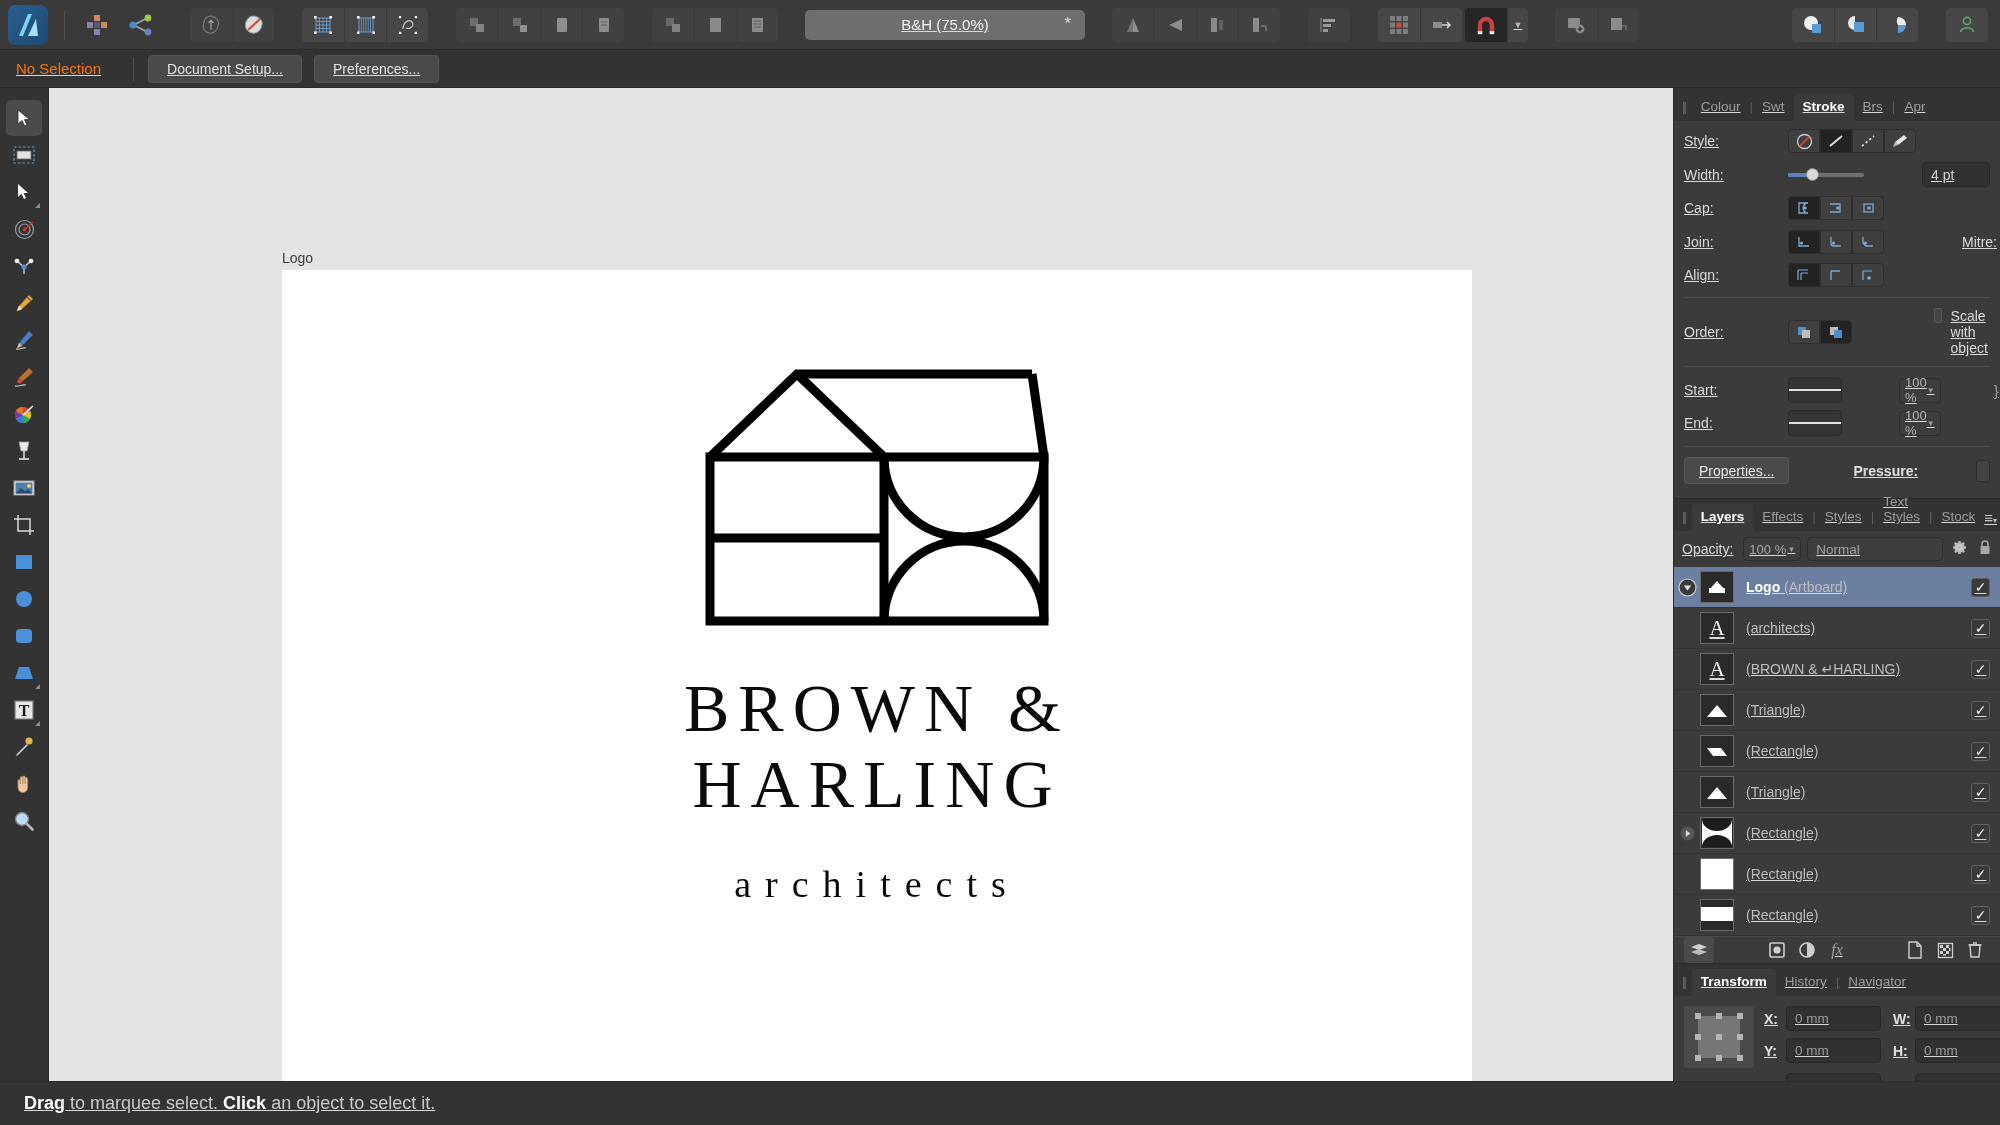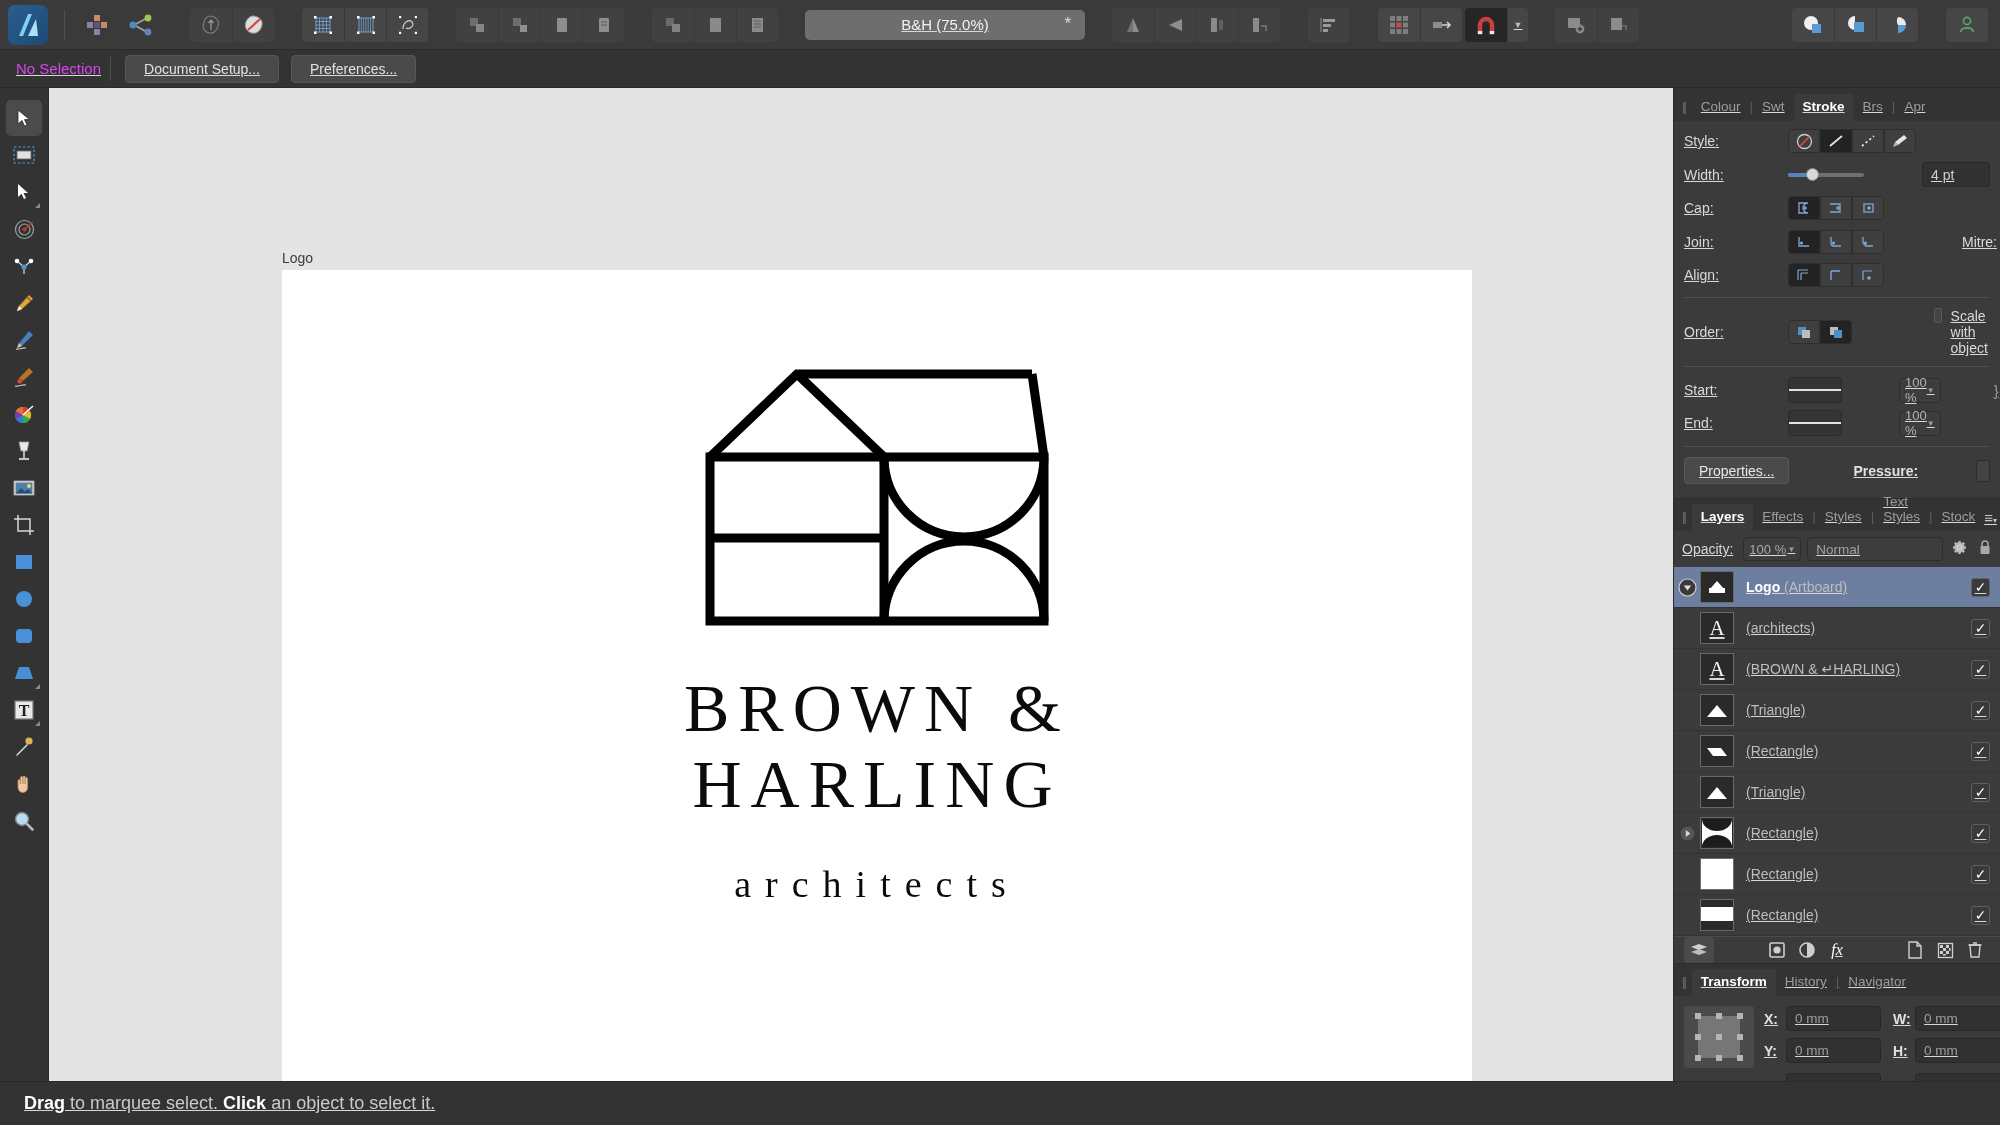--- a/index.html
+++ b/index.html
@@ -43,21 +43,21 @@
     display:flex;align-items:center;justify-content:center;position:relative;
     color:#f2f2f2;font-size:15px;
   }
   .zoombox .star { position:absolute; right:14px; top:4px; font-size:17px; color:#dcdcdc;}
 
   
   .ctxbar {
     height:38px;background:#333;display:flex;align-items:center;
     padding-left:16px;flex:0 0 38px;border-bottom:1px solid #2a2a2a;
   }
-  .ctx-label { font-size:15px;color:#d946ef;margin-right:9px; }
+  .ctx-label { font-size:15px;color:#f97316;margin-right:32px; }
   .ctx-divider { width:1px;height:24px;background:#4e4e4e;margin-right:14px;}
   .ctx-btn {
     height:28px;background:#4a4a4a;border:1px solid #565656;border-radius:4px;
     color:#e2e2e2;font-size:14px;padding:0 18px;display:flex;align-items:center;
     margin-right:12px;
   }
 
   
   .body { flex:1; display:flex; min-height:0; }
 
@@ -171,21 +171,21 @@
   .lname { flex:1; font-size:14px; color:#bdbdbd; white-space:nowrap; overflow:hidden;}
   .lname b { color:#ffffff; }
   .lcheck {
     width:19px;height:19px;background:#3a3a3a;border:1px solid #606060;border-radius:3px;
     display:flex;align-items:center;justify-content:center;color:#fff;font-size:14px;
   }
   .layers-footer {
     height:38px;background:#3b3b3b;display:flex;align-items:center;
     padding:0 10px;border-top:1px solid #4a4a4a;
   }
-  .lf-icon { width:30px;height:26px;display:flex;align-items:center;justify-content:center;color:#ffffff;}
+  .lf-icon { width:30px;height:26px;display:flex;align-items:center;justify-content:center;color:#a3a3a3;}
   .lf-icon.boxed { background:#4a4a4a;border-radius:4px; }
 
   
   .tf-grid { display:flex; padding:10px 10px 6px 10px; align-items:flex-start;}
   .anchor-box { width:70px;height:62px;background:#4a4a4a;border-radius:3px;margin-right:10px;
      position:relative;flex:0 0 70px;}
   .tf-fields { flex:1; }
   .tf-row { display:flex; align-items:center; margin-bottom:7px; }
   .tf-lab { width:22px;font-size:14px;color:#e0e0e0;font-weight:bold;text-align:left;}
   .tf-inp {

